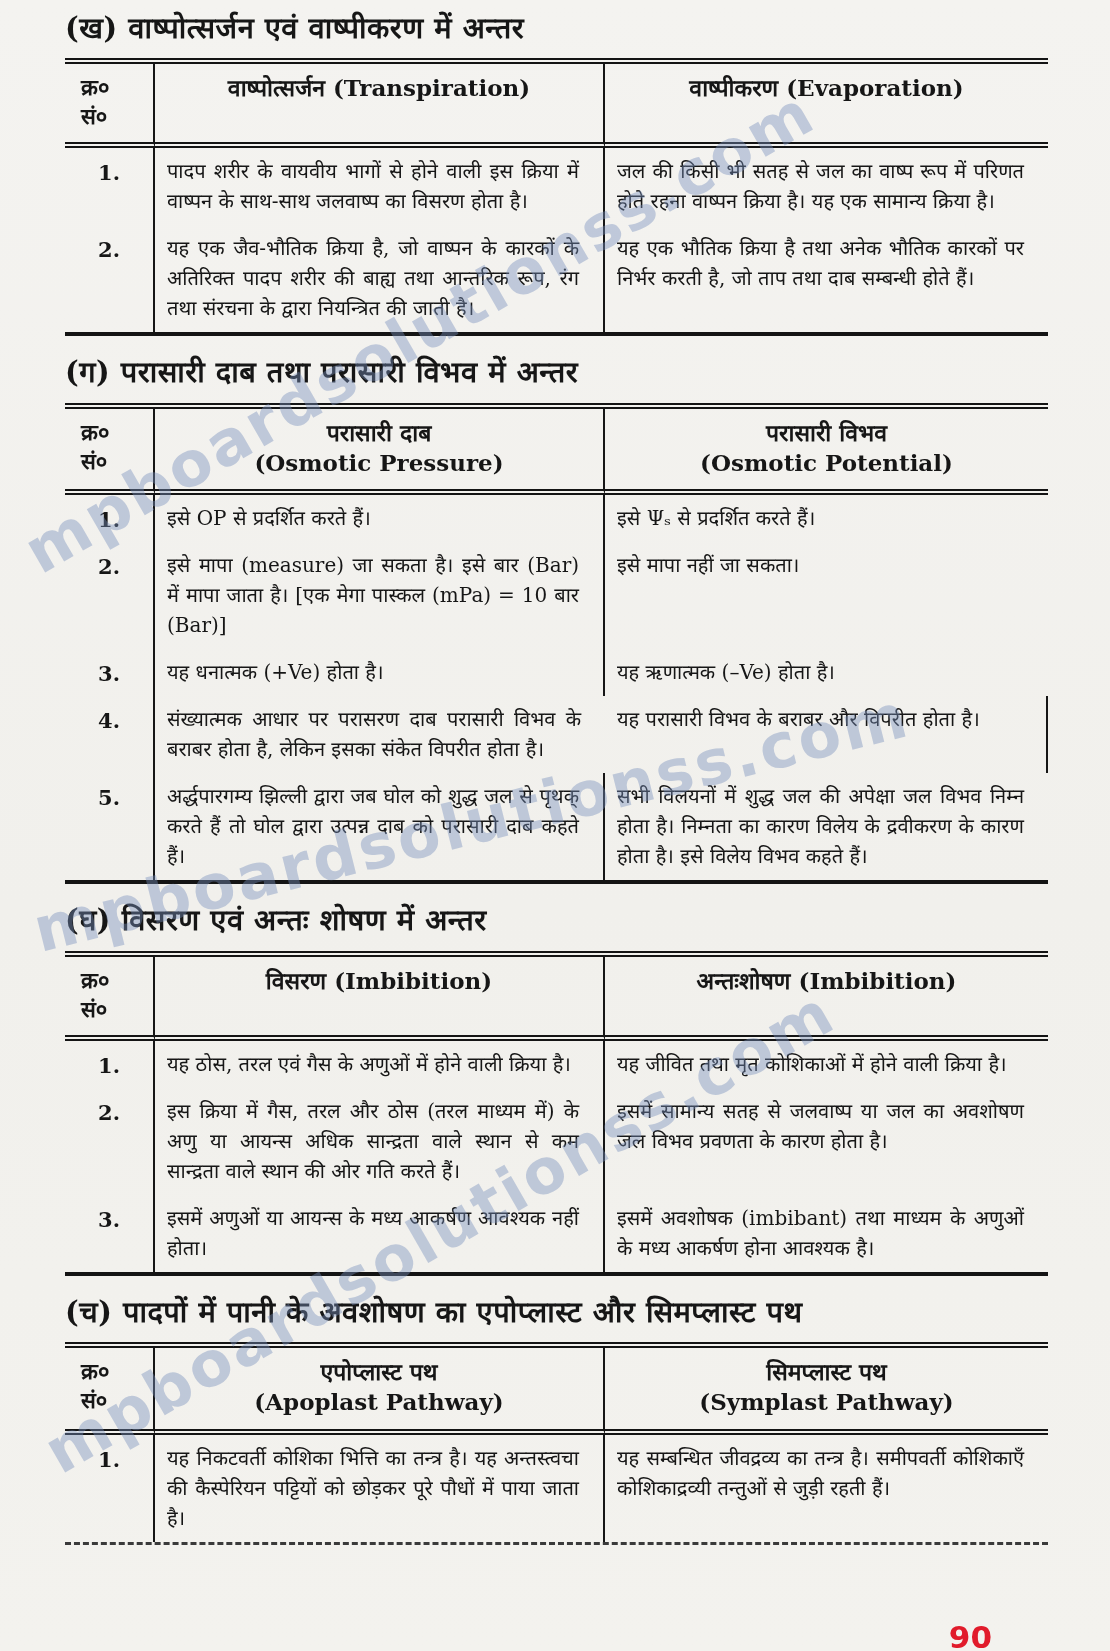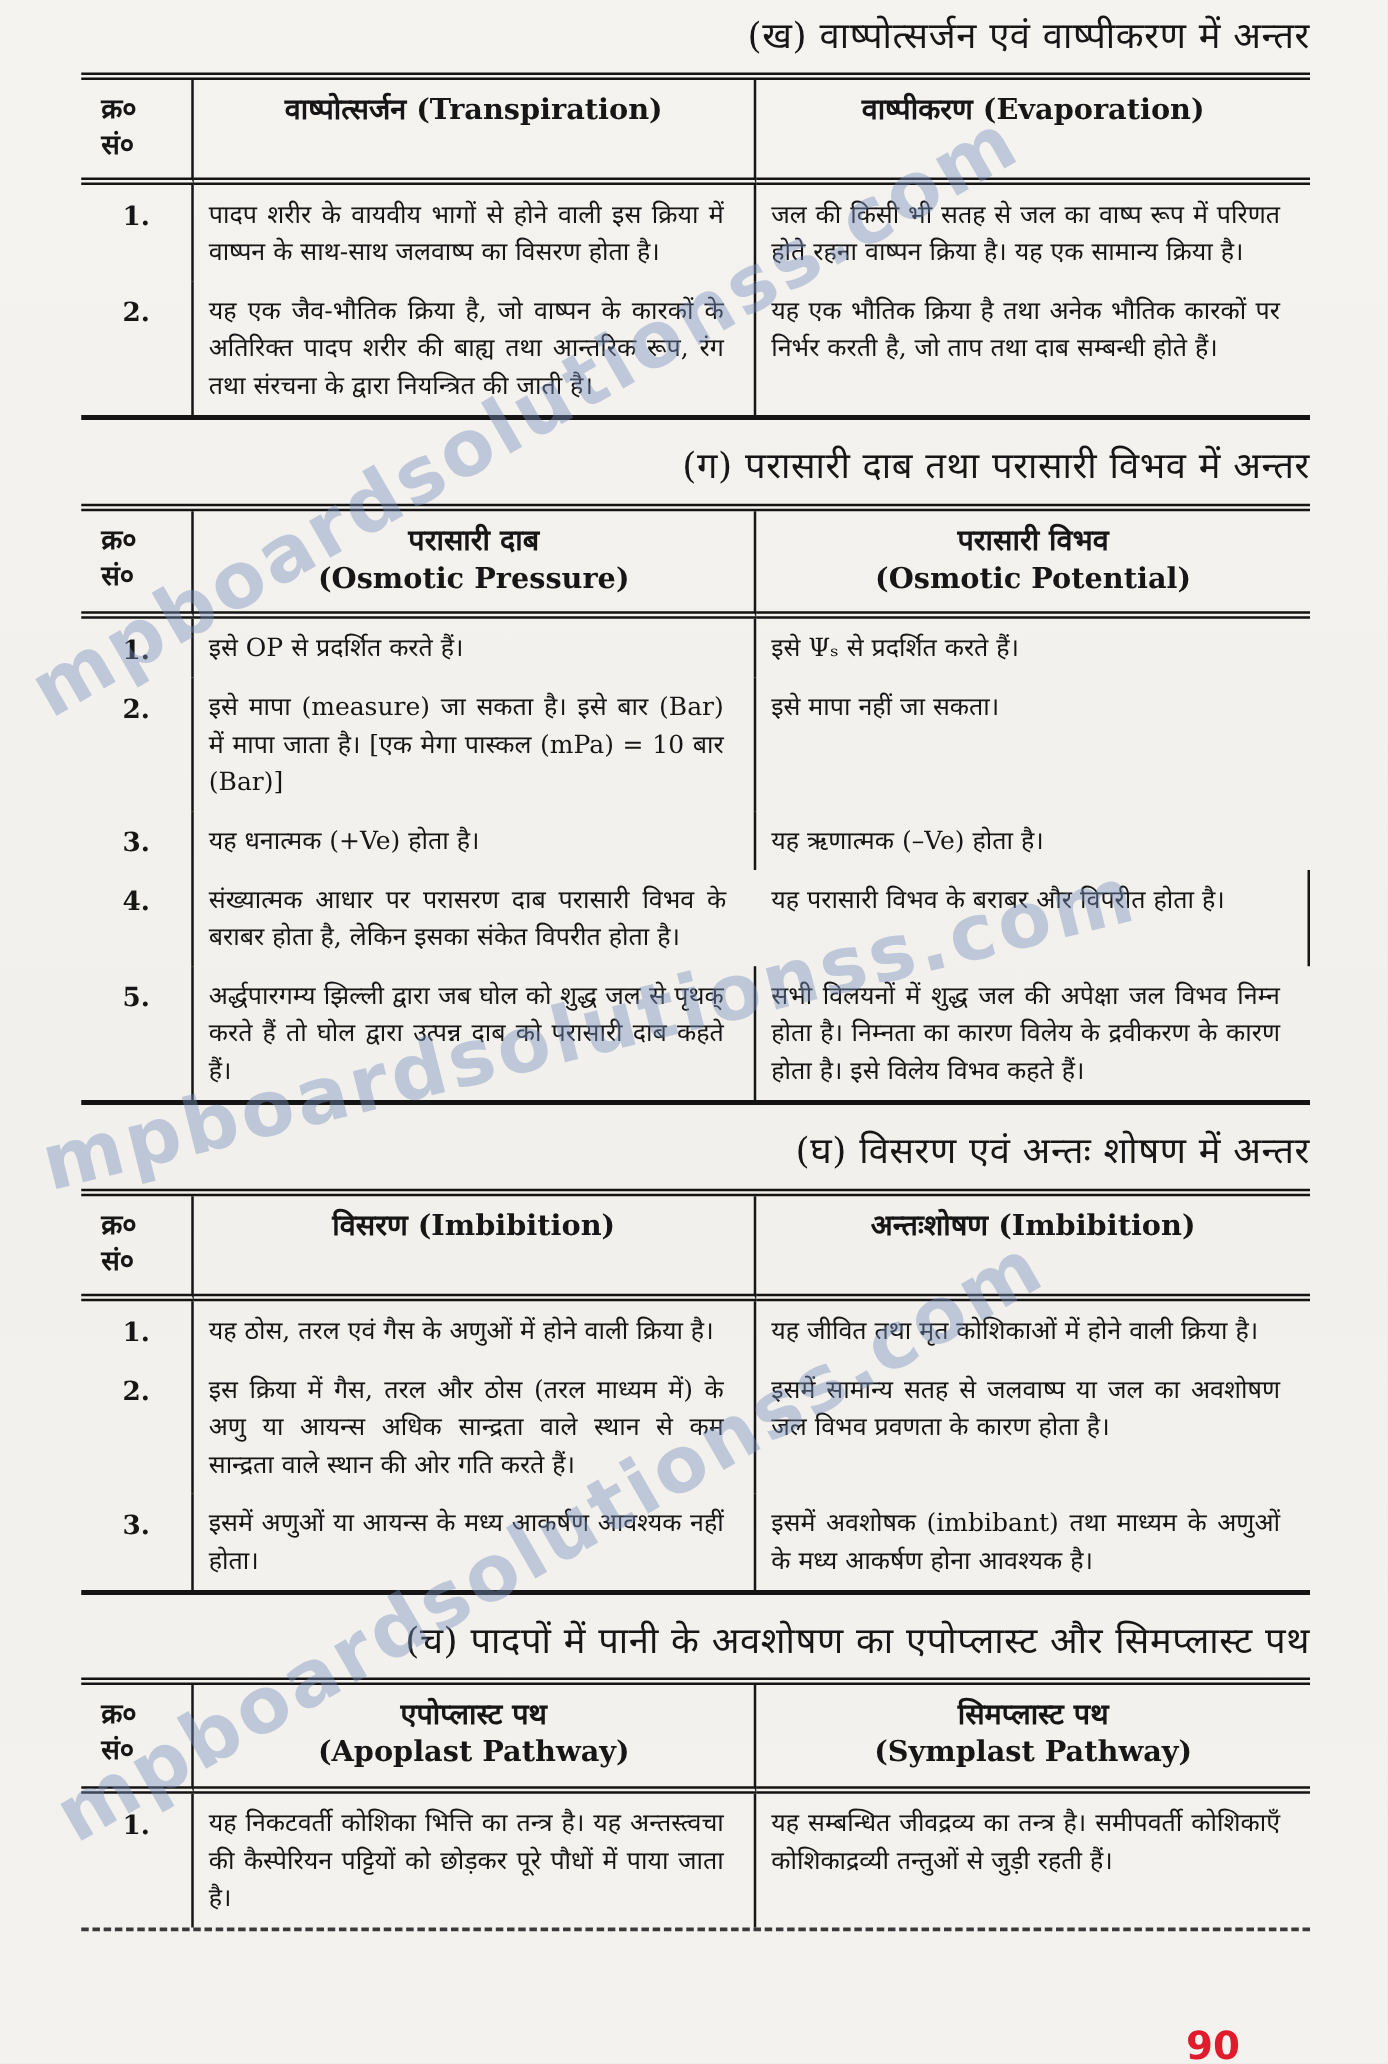--- a/index.html
+++ b/index.html
@@ -26,22 +26,22 @@
     white-space: nowrap;
     pointer-events: none;
     transform-origin: left center;
     z-index: 4;
   }
   .wm1 { left: 30px; top: 520px; transform: rotate(-30deg); }
   .wm2 { left: 35px; top: 895px; transform: rotate(-14deg); }
   .wm3 { left: 50px; top: 1420px; transform: rotate(-30deg); }
   
   .sec-title {
-    text-align: right;
-    font-weight: normal;
+    text-align: left;
+    font-weight: bold;
     font-size: 29px;
     line-height: 1.25;
     margin: 18px 0 12px 0;
     letter-spacing: 0.5px;
   }
   
   .tbl {
     position: relative;
     display: grid;
     grid-template-columns: 90px 450px 1fr;

